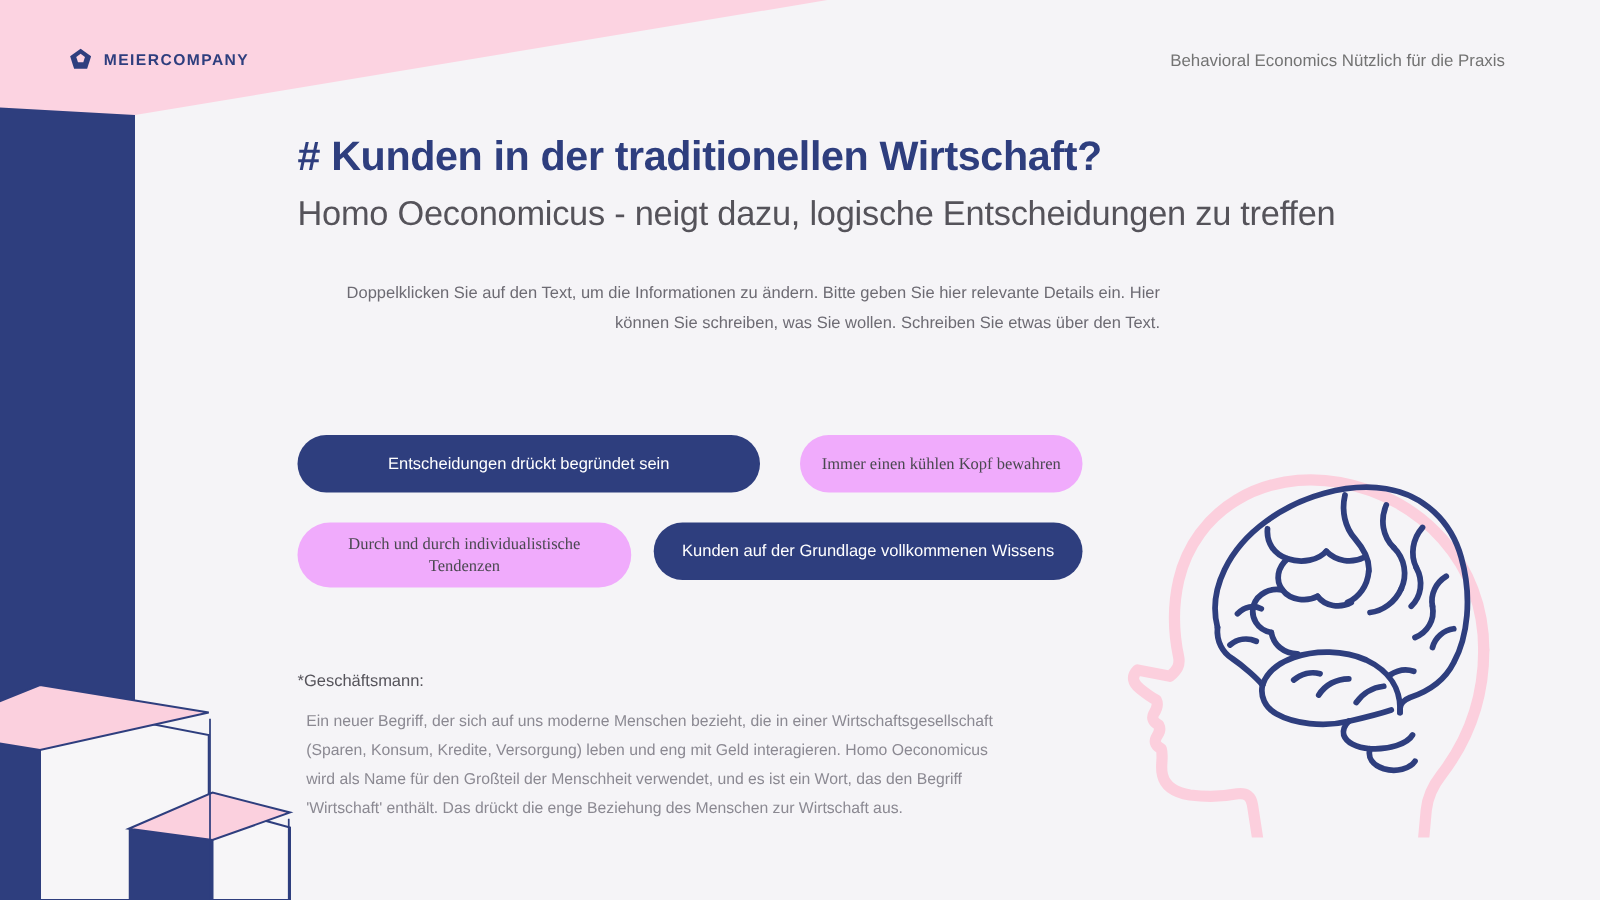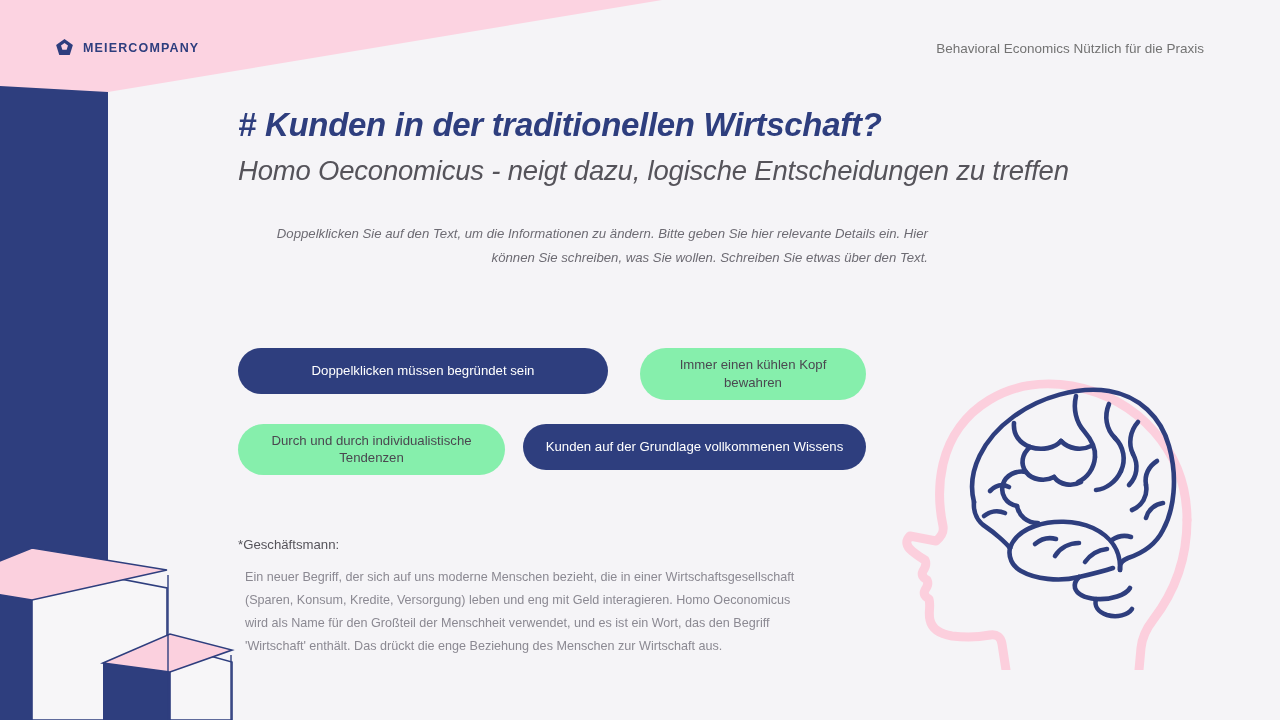--- a/index.html
+++ b/index.html
@@ -23,21 +23,21 @@
   }
 
   
   .kicker{
     position:absolute;right:76px;top:41px;z-index:6;
     color:#737373;font-size:13.5px;font-family:"Liberation Sans",sans-serif;
     white-space:nowrap;
   }
 
   
-  .content{position:absolute;left:238px;top:106px;width:980px;z-index:5;font-style:italic;}
+  .content{position:absolute;left:238px;top:106px;width:980px;z-index:5;}
   .headline{
     color:#2e3e7e;font-size:33px;font-weight:bold;letter-spacing:-0.3px;
     margin:0;line-height:1.16;font-family:"Liberation Sans",sans-serif;
   }
   .subhead{
     color:#55535a;font-size:27.5px;font-weight:300;margin:10px 0 0 0;
     line-height:1.2;letter-spacing:-0.2px;font-family:"Liberation Sans",sans-serif;
   }
   .lede{
     color:#6d6b73;font-size:13.2px;line-height:1.78;margin:35px 0 0 0;
@@ -47,21 +47,21 @@
   
   .pill-area{position:absolute;left:238px;top:348px;width:640px;z-index:5;}
   .pill-row{display:flex;align-items:flex-start;}
   .pill-row + .pill-row{margin-top:24px;}
   .pill{
     border-radius:40px;display:flex;align-items:center;justify-content:center;
     text-align:center;box-sizing:border-box;font-size:13.2px;line-height:1.35;
     padding:8px 16px;min-height:46px;font-family:"Liberation Sans",sans-serif;
   }
   .pill.navy{background:#2e3e7e;color:#ffffff;}
-  .pill.pink{background:#86efac;color:#4a4850;}
+  .pill.pink{background:#f0abfc;color:#4a4850;font-family:Liberation Serif, serif;}
   .pill.p1{width:370px;}
   .pill.p2{width:226px;margin-left:32px;}
   .pill.p3{width:267px;}
   .pill.p4{width:343px;margin-left:18px;}
 
   
   .foot{position:absolute;left:238px;top:537px;width:560px;z-index:5;}
   .foot-label{
     color:#55535a;font-size:13.2px;margin:0;font-family:"Liberation Sans",sans-serif;
   }
@@ -119,21 +119,21 @@
   <div class="kicker">Behavioral Economics Nützlich für die Praxis</div>
 
   <div class="content">
     <h1 class="headline"># Kunden in der traditionellen Wirtschaft?</h1>
     <h2 class="subhead">Homo Oeconomicus - neigt dazu, logische Entscheidungen zu treffen</h2>
     <p class="lede">Doppelklicken Sie auf den Text, um die Informationen zu ändern. Bitte geben Sie hier relevante Details ein. Hier können Sie schreiben, was Sie wollen. Schreiben Sie etwas über den Text.</p>
   </div>
 
   <div class="pill-area">
     <div class="pill-row">
-      <div class="pill navy p1">Doppelklicken müssen begründet sein</div>
+      <div class="pill navy p1">Entscheidungen drückt begründet sein</div>
       <div class="pill pink p2">Immer einen kühlen Kopf bewahren</div>
     </div>
     <div class="pill-row">
       <div class="pill pink p3">Durch und durch individualistische Tendenzen</div>
       <div class="pill navy p4">Kunden auf der Grundlage vollkommenen Wissens</div>
     </div>
   </div>
 
   <div class="foot">
     <p class="foot-label">*Geschäftsmann:</p>

